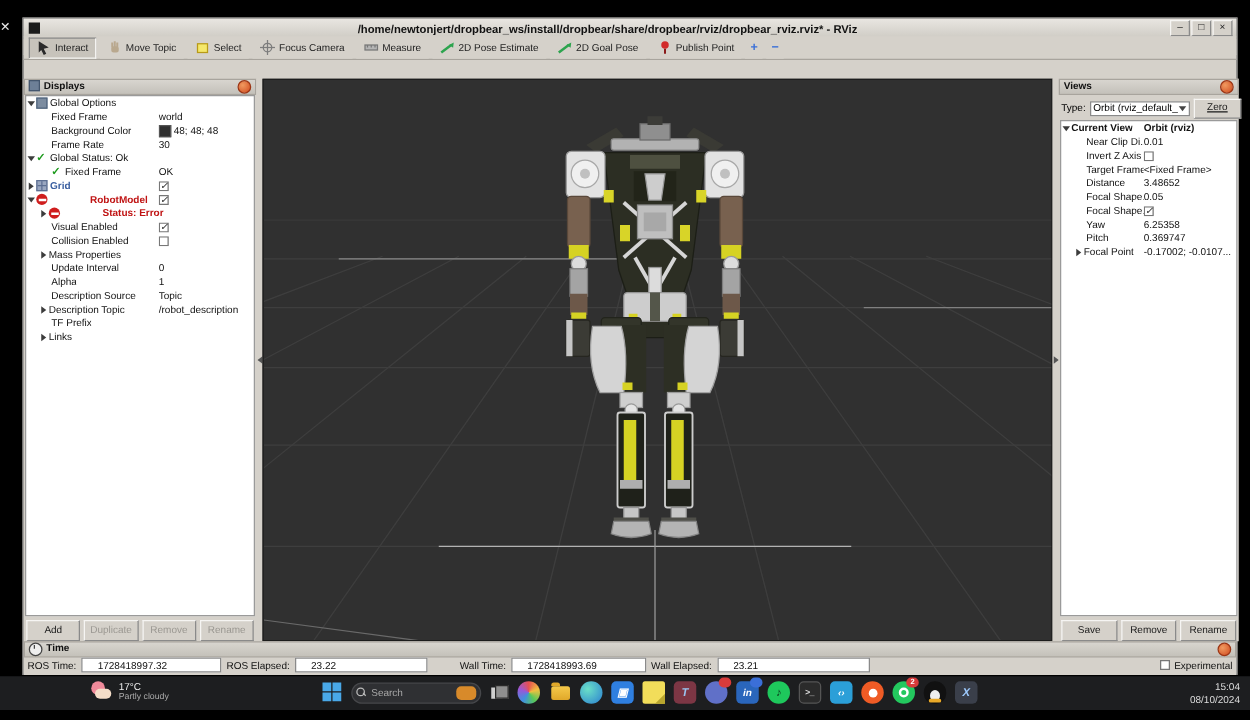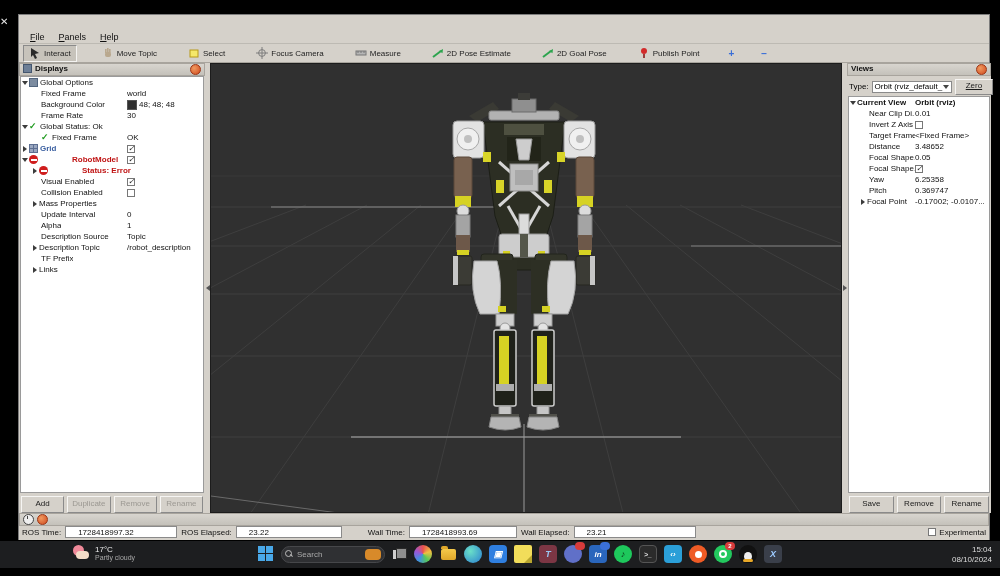--- a/index.html
+++ b/index.html
@@ -16,22 +16,22 @@
   .title-text{flex:1;text-align:center;font-size:9px;font-weight:bold;color:#111;white-space:nowrap;overflow:hidden;}
   .winctl{display:flex;gap:1px;margin-right:3px;}
   .winbtn{width:14px;height:11px;background:#d5d1ca;border:1px solid;border-color:#f7f6f4 #8a8a8a #8a8a8a #f7f6f4;
     font-size:8px;line-height:9px;text-align:center;color:#222;cursor:default;}
 
   .menubar{position:absolute;left:0;top:16px;width:100%;height:13px;background:#d5d1ca;
     border-bottom:1px solid #bdbab3;display:flex;align-items:center;padding-left:4px;box-sizing:border-box;}
   .menu-item{display:inline-block;font-size:9px;color:#111;padding:0 7px;}
   .menu-item::first-letter{text-decoration:underline;}
 
-  .toolbar{position:absolute;left:0;top:29px;width:100%;height:19px;background:#d5d1ca;
-    border-bottom:1px solid #a8a49d;display:flex;align-items:center;gap:19px;padding-left:4px;box-sizing:border-box;}
+  .toolbar{position:absolute;left:0;top:14px;width:100%;height:19px;background:#d5d1ca;
+    border-bottom:1px solid #a8a49d;display:flex;align-items:center;gap:3px;padding-left:4px;box-sizing:border-box;}
   .tbtn{display:flex;align-items:center;gap:3px;height:15px;padding:0 5px;background:#d5d1ca;border:1px solid transparent;
     font-size:8px;color:#222;white-space:nowrap;}
   .tbtn.active{background:#c7c3bb;border-color:#8a8a8a #f4f3f1 #f4f3f1 #8a8a8a;}
   .tbtn .ticon{width:12px;height:12px;flex:none;display:inline-block;}
   .tbtn.mini{padding:0 3px;color:#3a6fd8;font-weight:bold;font-size:10px;}
 
   
   .main{position:absolute;left:0;top:48px;width:100%;height:450px;}
   .panel{position:absolute;top:0;height:100%;background:#d5d1ca;box-sizing:border-box;}
   .phead{position:absolute;left:0;top:0;width:100%;height:13px;background:linear-gradient(#d8d5cf,#c4c1ba);
@@ -152,20 +152,29 @@
   .clock{position:absolute;right:8px;top:4px;text-align:right;color:#ddd;font-size:8px;line-height:10px;}
 </style>
 </head>
 <body>
 
 <div class="screen">
   <span class="stray">✕</span>
 
   <div class="window">
 
+    <div class="titlebar">
+      <span class="appicon"></span>
+      <span class="title-text">/home/newtonjert/dropbear_ws/install/dropbear/share/dropbear/rviz/dropbear_rviz.rviz* - RViz</span>
+      <span class="winctl">
+        <span class="winbtn">–</span>
+        <span class="winbtn">□</span>
+        <span class="winbtn">×</span>
+      </span>
+    </div>
 
     <div class="menubar">
       <span class="menu-item">File</span>
       <span class="menu-item">Panels</span>
       <span class="menu-item">Help</span>
     </div>
 
     <div class="toolbar">
       <span class="tbtn active">
         <span class="ticon"><svg width="12" height="12">
@@ -561,20 +570,21 @@
           <span class="pbtn">Save</span>
           <span class="pbtn">Remove</span>
           <span class="pbtn">Rename</span>
         </div>
       </div>
     </div>
 
     <div class="timepanel">
       <div class="phead">
         <span class="picon clock-icon"></span>
+        <span class="ptitle">Time</span>
         <span class="pclose"></span>
       </div>
       <div class="timefields">
         <span>ROS Time:</span>
         <input class="tin w90" value="1728418997.32" style="">
         <span>ROS Elapsed:</span>
         <input class="tin w60" value="23.22" style="">
         <span class="gap"></span>
         <span>Wall Time:</span>
         <input class="tin w95" value="1728418993.69" style="">

